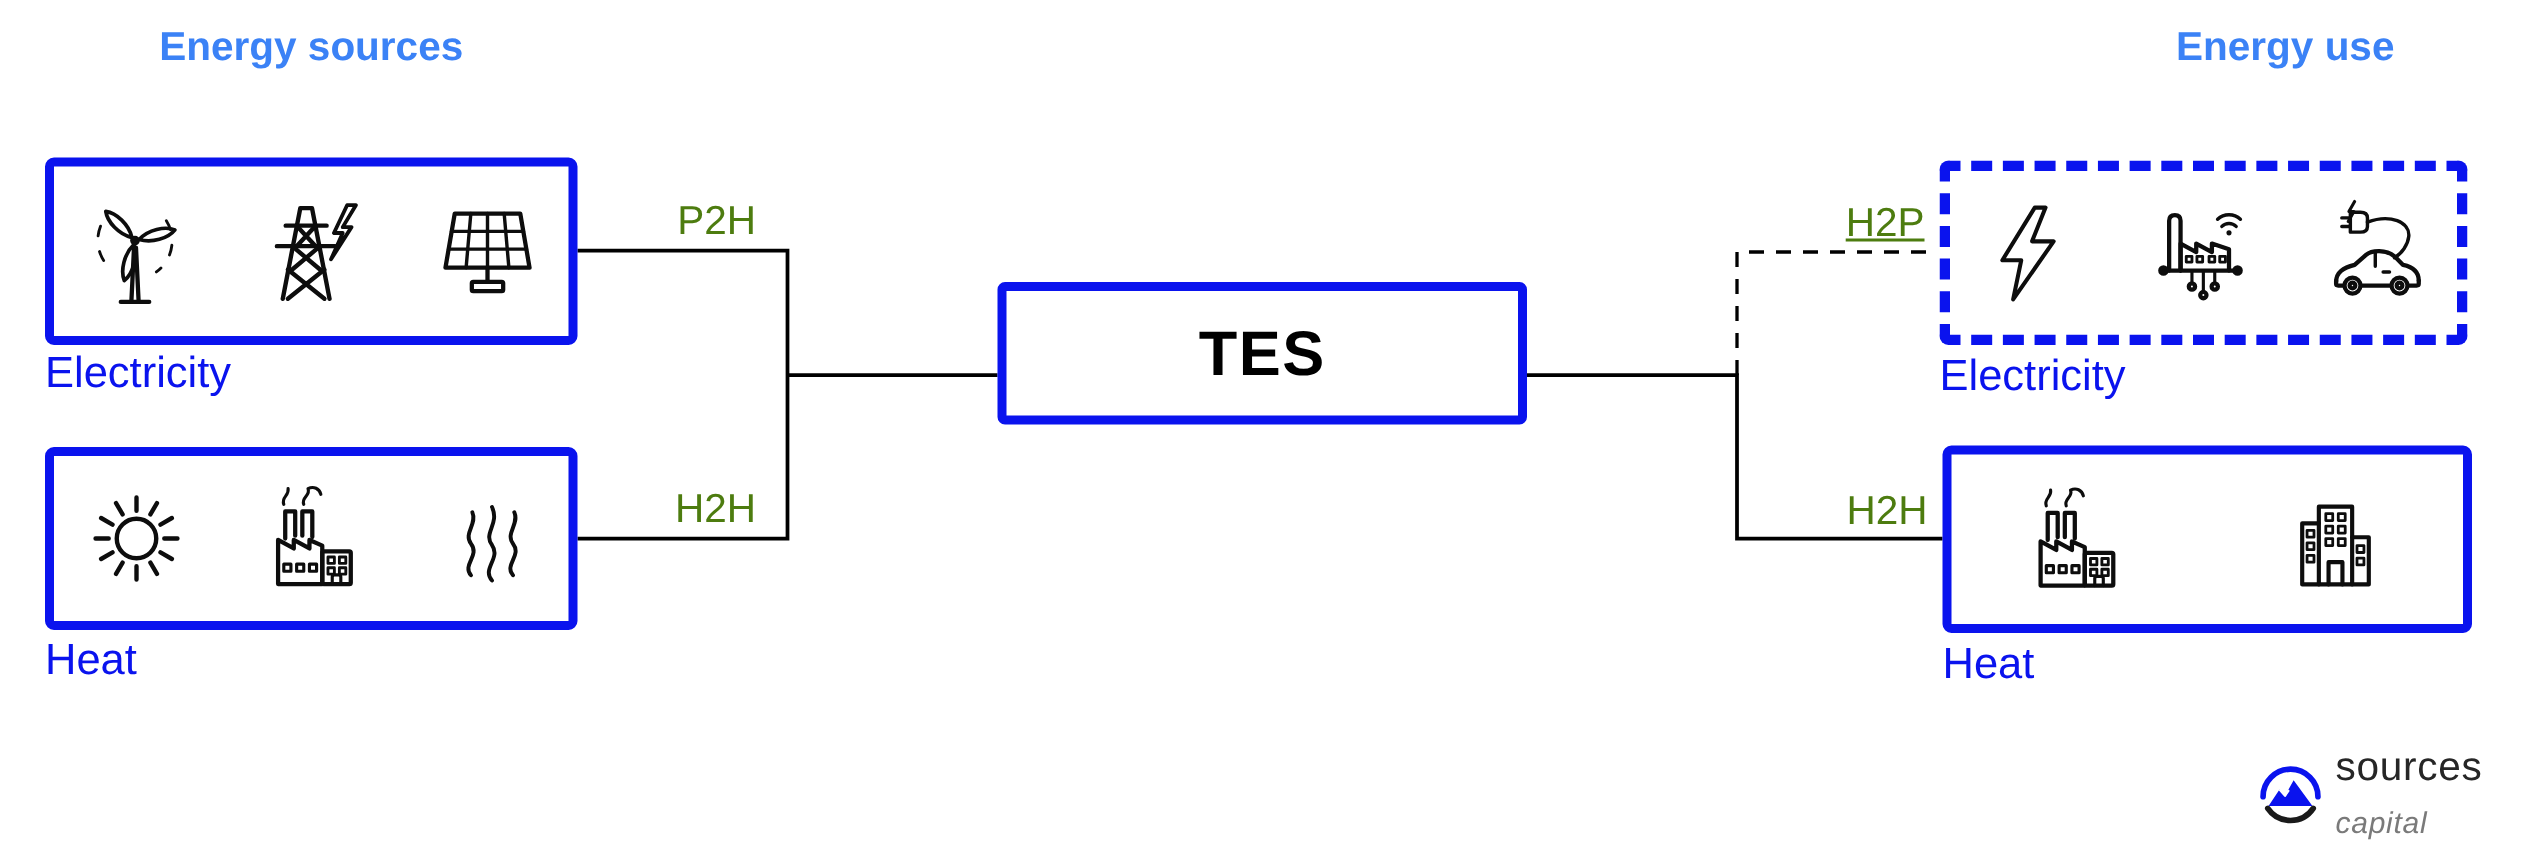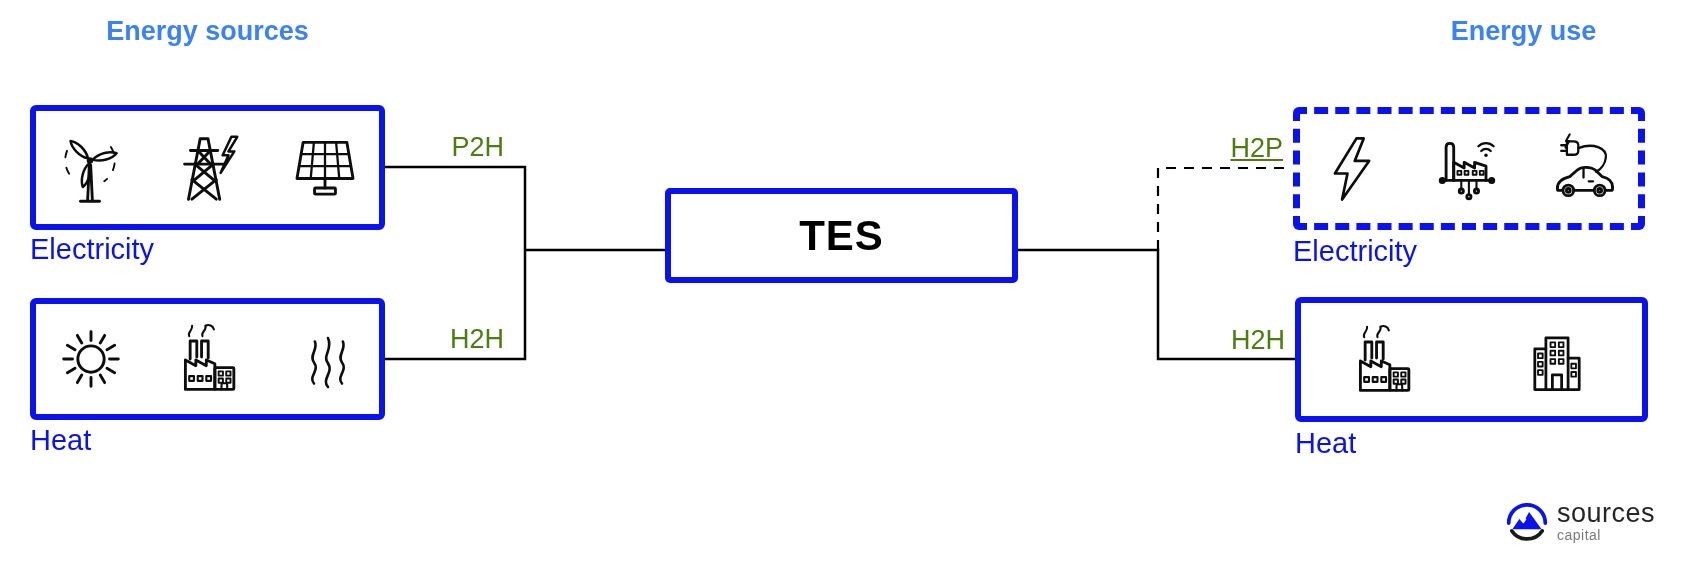--- a/index.html
+++ b/index.html
@@ -21,21 +21,21 @@
     display:flex;align-items:center;justify-content:center;
     font-size:42px;font-weight:bold;letter-spacing:1px;color:#000;
   }
   .flow-label{position:absolute;width:110px;text-align:right;font-size:27px;color:#4d7c0f;}
   svg.connect{position:absolute;left:0;top:0;color:var(--line,#000);pointer-events:none;}
   .icon{display:block;}
   .ic{fill:none;stroke:#0d0d0d;stroke-width:3;stroke-linecap:round;stroke-linejoin:round;}
   .logo{position:absolute;left:1504px;top:498px;display:flex;align-items:center;gap:7px;}
   .logo-text{display:flex;flex-direction:column;line-height:1;}
   .logo-name{font-size:27px;font-weight:500;color:var(--logo-text,#262626);letter-spacing:0.5px;}
-  .logo-sub{font-size:14px;color:var(--logo-sub,#7a7a7a);margin-top:1px;letter-spacing:0.5px;}
+  .logo-sub{font-size:20px;color:var(--logo-sub,#7a7a7a);margin-top:14px;letter-spacing:0.5px;font-style:italic;}
 </style>
 </head>
 <body>
 
 <div class="canvas">
 
   <svg class="connect" width="1692" height="572" viewBox="0 0 1692 572">
     <path d="M385 167 H525 V359 H385" fill="none" stroke="currentColor" stroke-width="2.5"></path>
     <path d="M525 250 H665" fill="none" stroke="currentColor" stroke-width="2.5"></path>
     <path d="M1018 250 H1158 V359 H1295" fill="none" stroke="currentColor" stroke-width="2.5"></path>

